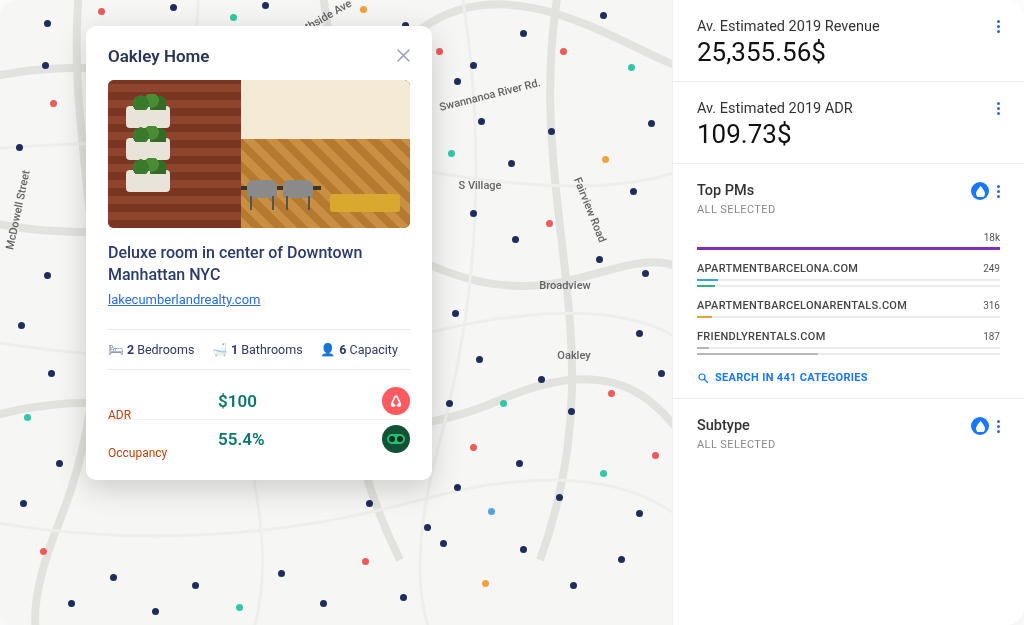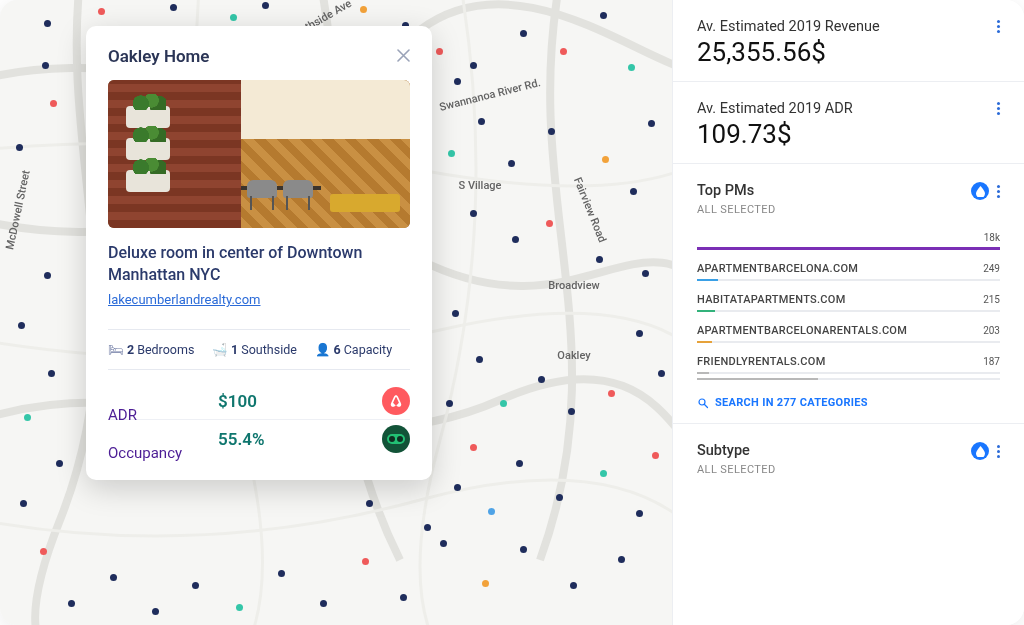--- a/index.html
+++ b/index.html
@@ -38,21 +38,21 @@
   .bench { position:absolute; z-index:2; bottom:16px; right:10px; width:70px; height:18px; background:#d8a92e; border-radius:3px; }
   .table { position:absolute; z-index:2; bottom:38px; left:44%; width:80px; height:4px; background:#3c342c; }
   .listing-title { color:#2b3a6b; font-size:16px; font-weight:500; line-height:1.35; margin-bottom:4px; }
   .listing-link { color:#2b6bd8; font-size:13px; text-decoration:underline; display:inline-block; margin-bottom:14px; }
   .divider { height:1px; background:#e6e9f0; margin:8px 0 12px; }
   .specs { display:flex; gap:18px; color:#2b3a6b; font-size:12.5px; margin-bottom:4px; }
   .specs span.ico { margin-right:3px; color:#6e7aa3; }
   .metrics { margin-top:8px; }
   .metric-row { display:flex; align-items:center; height:38px; border-bottom:1px solid #eef0f5; }
   .metric-row:last-child { border-bottom:none; }
-  .metric-label { color:#4c1d95; font-size:15px; width:110px;margin-top:28px; }
+  .metric-label { color:#c2410c; font-size:12px; width:110px;margin-top:28px; }
   .metric-val { color:#0f766e; font-size:17px; font-weight:600; width:90px; text-align:left; }
   .metric-ico { width:28px; height:28px; border-radius:50%; display:flex; align-items:center; justify-content:center; margin-left:auto; color:#fff; font-size:13px; font-weight:600; }
   .metric-ico.airbnb { background:#ff5a5f; }
   .metric-ico.trip { background:#125338; }
   .metric-ico.trip span { background:#22c074; width:18px; height:10px; border-radius:6px; position:relative; display:block;}
   .metric-ico.trip span::before,.metric-ico.trip span::after{content:"";position:absolute;width:6px;height:6px;border-radius:50%;background:#0e2f22;top:2px;}
   .metric-ico.trip span::before{left:2px;} .metric-ico.trip span::after{right:2px;}
   .metric-ico.booking { background:#1a2e5a; }
   .map-label { position:absolute; color:#636363; font-size:11px; font-weight:500; white-space:nowrap; transform:translate(-50%,-50%); }
 
@@ -95,21 +95,21 @@
       <g stroke="#eeeeea" stroke-width="3" fill="none">
         <path d="M-20 150 Q 200 130 420 170 T 720 150"></path>
         <path d="M-20 340 Q 220 380 440 330 T 720 380"></path>
         <path d="M-20 520 Q 200 560 420 500 T 720 560"></path>
         <path d="M200 -20 Q 180 200 240 420 T 200 700"></path>
         <path d="M460 -20 Q 500 220 440 440 T 500 700"></path>
       </g>
     </svg>
 
     <div class="map-label" style="left:480px; top:185px;">S Village</div>
-    <div class="map-label" style="left:565px; top:285px;margin-left:9px;">Broadview</div>
+    <div class="map-label" style="left:565px; top:285px;">Broadview</div>
     <div class="map-label" style="left:545px; top:355px;margin-left:29px;">Oakley</div>
     <div class="map-label" style="left:490px; top:95px; transform:translate(-50%,-50%) rotate(-14deg);">Swannanoa River Rd.</div>
     <div class="map-label" style="left:590px; top:210px; transform:translate(-50%,-50%) rotate(68deg);">Fairview Road</div>
     <div class="map-label" style="left:18px; top:210px; transform:translate(-50%,-50%) rotate(-78deg);">McDowell Street</div>
     <div class="map-label" style="left:320px; top:20px; transform:translate(-50%,-50%) rotate(-30deg);">Southside Ave</div>
 
     <div class="dots">
 
       <div class="dot" style="left:44px; top:20px;"></div>
       <div class="dot red" style="left:98px; top:8px;"></div>
@@ -201,21 +201,21 @@
         <div class="table"></div>
         <div class="chair c1"></div>
         <div class="chair c2"></div>
         <div class="bench"></div>
       </div>
       <div class="listing-title">Deluxe room in center of Downtown Manhattan NYC</div>
       <a class="listing-link">lakecumberlandrealty.com</a>
       <div class="divider"></div>
       <div class="specs">
         <div><span class="ico">🛏</span><b>2</b> <span>Bedrooms</span></div>
-        <div><span class="ico">🛁</span><b>1</b> <span>Southside</span></div>
+        <div><span class="ico">🛁</span><b>1</b> <span>Bathrooms</span></div>
         <div><span class="ico">👤</span><b>6</b> <span>Capacity</span></div>
       </div>
       <div class="divider" style="margin-top:12px;"></div>
       <div class="metrics">
         <div class="metric-row">
           <div class="metric-label">ADR</div>
           <div class="metric-val">$100</div>
           <div class="metric-ico airbnb">
             <svg width="14" height="14" viewBox="0 0 24 24">
                 <path fill="#fff" d="M12 2c1.6 0 2.6 1.1 3.6 3.2l4.5 9.6c.5 1.1.9 2.2.9 3.2 0 2.2-1.8 4-4 4-1.6 0-2.9-.8-5-3.1-2.1 2.3-3.4 3.1-5 3.1-2.2 0-4-1.8-4-4 0-1 .4-2.1.9-3.2l4.5-9.6C9.4 3.1 10.4 2 12 2zm0 3c-.4 0-.8.4-1.4 1.7L7 15c.5.7 1.1 1.4 1.7 2l1.6 1.6c.6.5 1.1.9 1.7.9s1.1-.4 1.7-.9L15.3 17c.6-.6 1.2-1.3 1.7-2l-3.6-8.3C12.8 5.4 12.4 5 12 5z"></path>
@@ -295,32 +295,28 @@
           <div>
             <div class="pm-row">
               <div class="pm-name">APARTMENTBARCELONA.COM</div>
               <div class="pm-val">249</div>
             </div>
             <div class="pm-bar">
               <i style="width: 7%; background: rgb(58, 160, 230);"></i>
             </div>
           </div>
           <div>
-            <div class="pm-row">
-              <div class="pm-name">HABITATAPARTMENTS.COM</div>
-              <div class="pm-val">215</div>
-            </div>
             <div class="pm-bar">
               <i style="width: 6%; background: rgb(51, 178, 123);"></i>
             </div>
           </div>
           <div>
             <div class="pm-row">
               <div class="pm-name">APARTMENTBARCELONARENTALS.COM</div>
-              <div class="pm-val">203</div>
+              <div class="pm-val">316</div>
             </div>
             <div class="pm-bar">
               <i style="width: 5%; background: rgb(230, 162, 58);"></i>
             </div>
           </div>
           <div>
             <div class="pm-row">
               <div class="pm-name">FRIENDLYRENTALS.COM</div>
               <div class="pm-val">187</div>
             </div>
@@ -333,21 +329,21 @@
               <i style="width: 40%; background: rgb(184, 184, 184);"></i>
             </div>
           </div>
         </div>
 
       <div class="search-cats">
         <svg viewBox="0 0 24 24">
             <circle cx="10" cy="10" r="6" fill="none" stroke="#1976ff" stroke-width="2.4"></circle>
             <line x1="15" y1="15" x2="21" y2="21" stroke="#1976ff" stroke-width="2.4" stroke-linecap="round"></line>
           </svg>
-        <span>SEARCH IN 277 CATEGORIES</span>
+        <span>SEARCH IN 441 CATEGORIES</span>
       </div>
     </div>
 
     <div class="panel" style="border-bottom:none;">
       <div class="panel-head">
         <div>
           <div class="sec-title">Subtype</div>
           <div class="sec-sub">ALL SELECTED</div>
         </div>
         <div class="sec-head-right">

